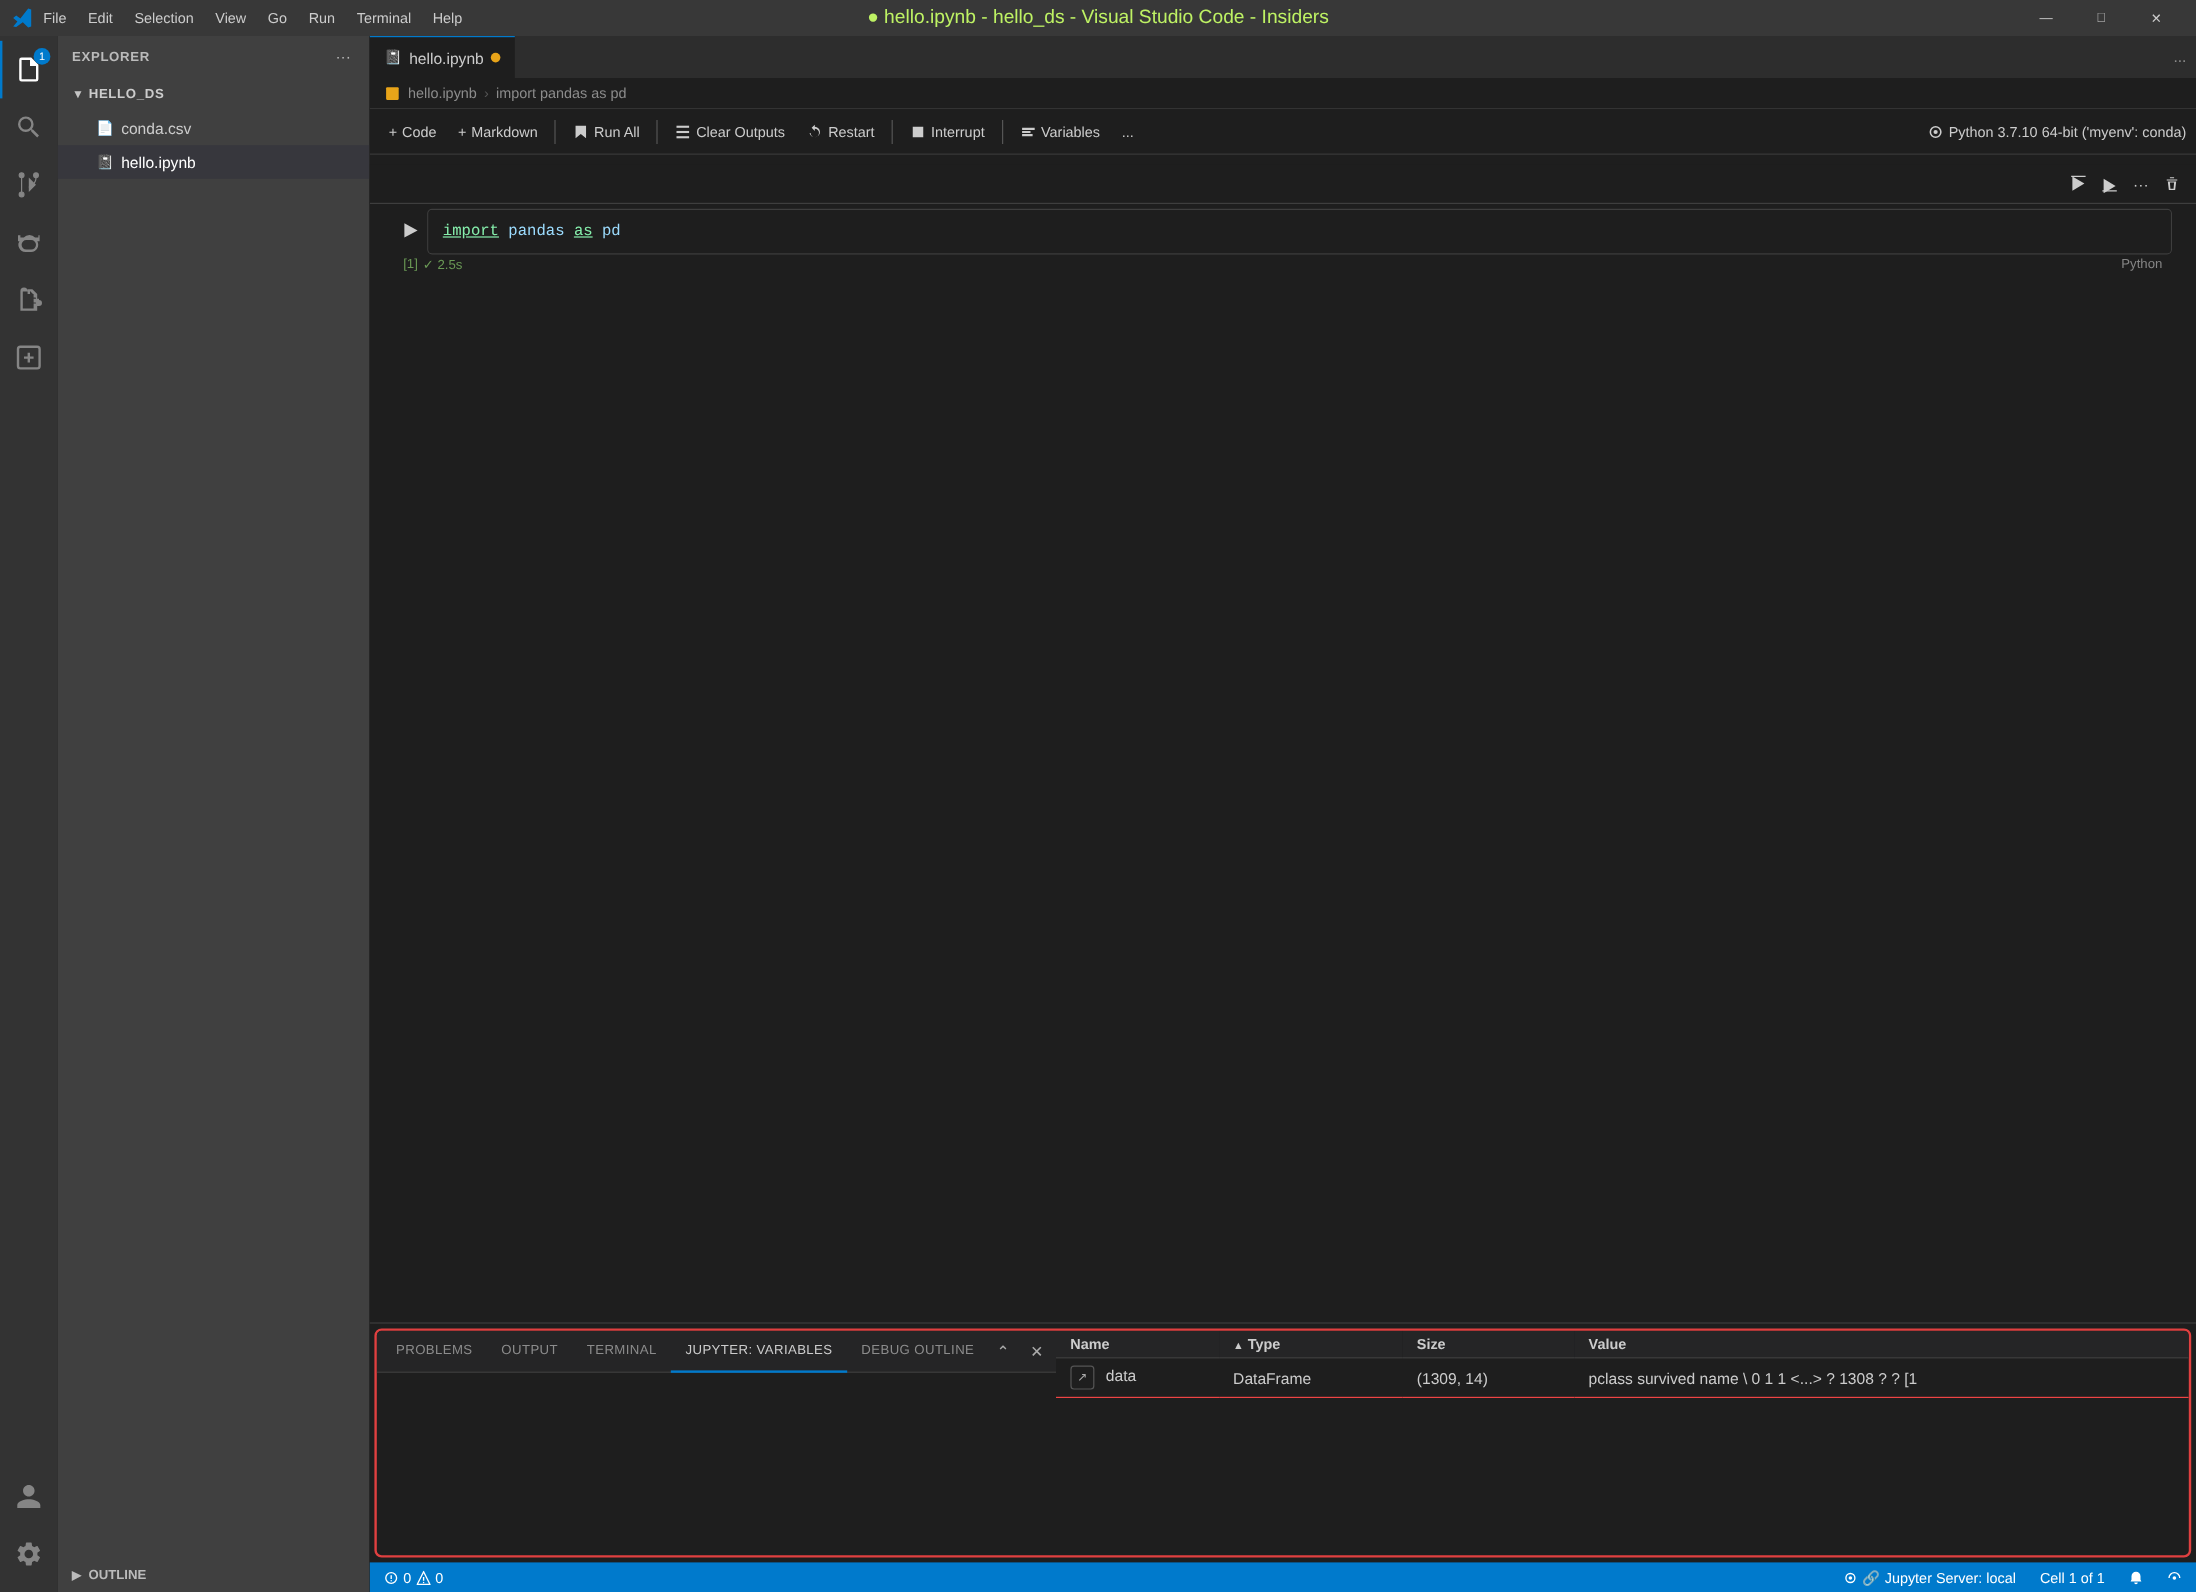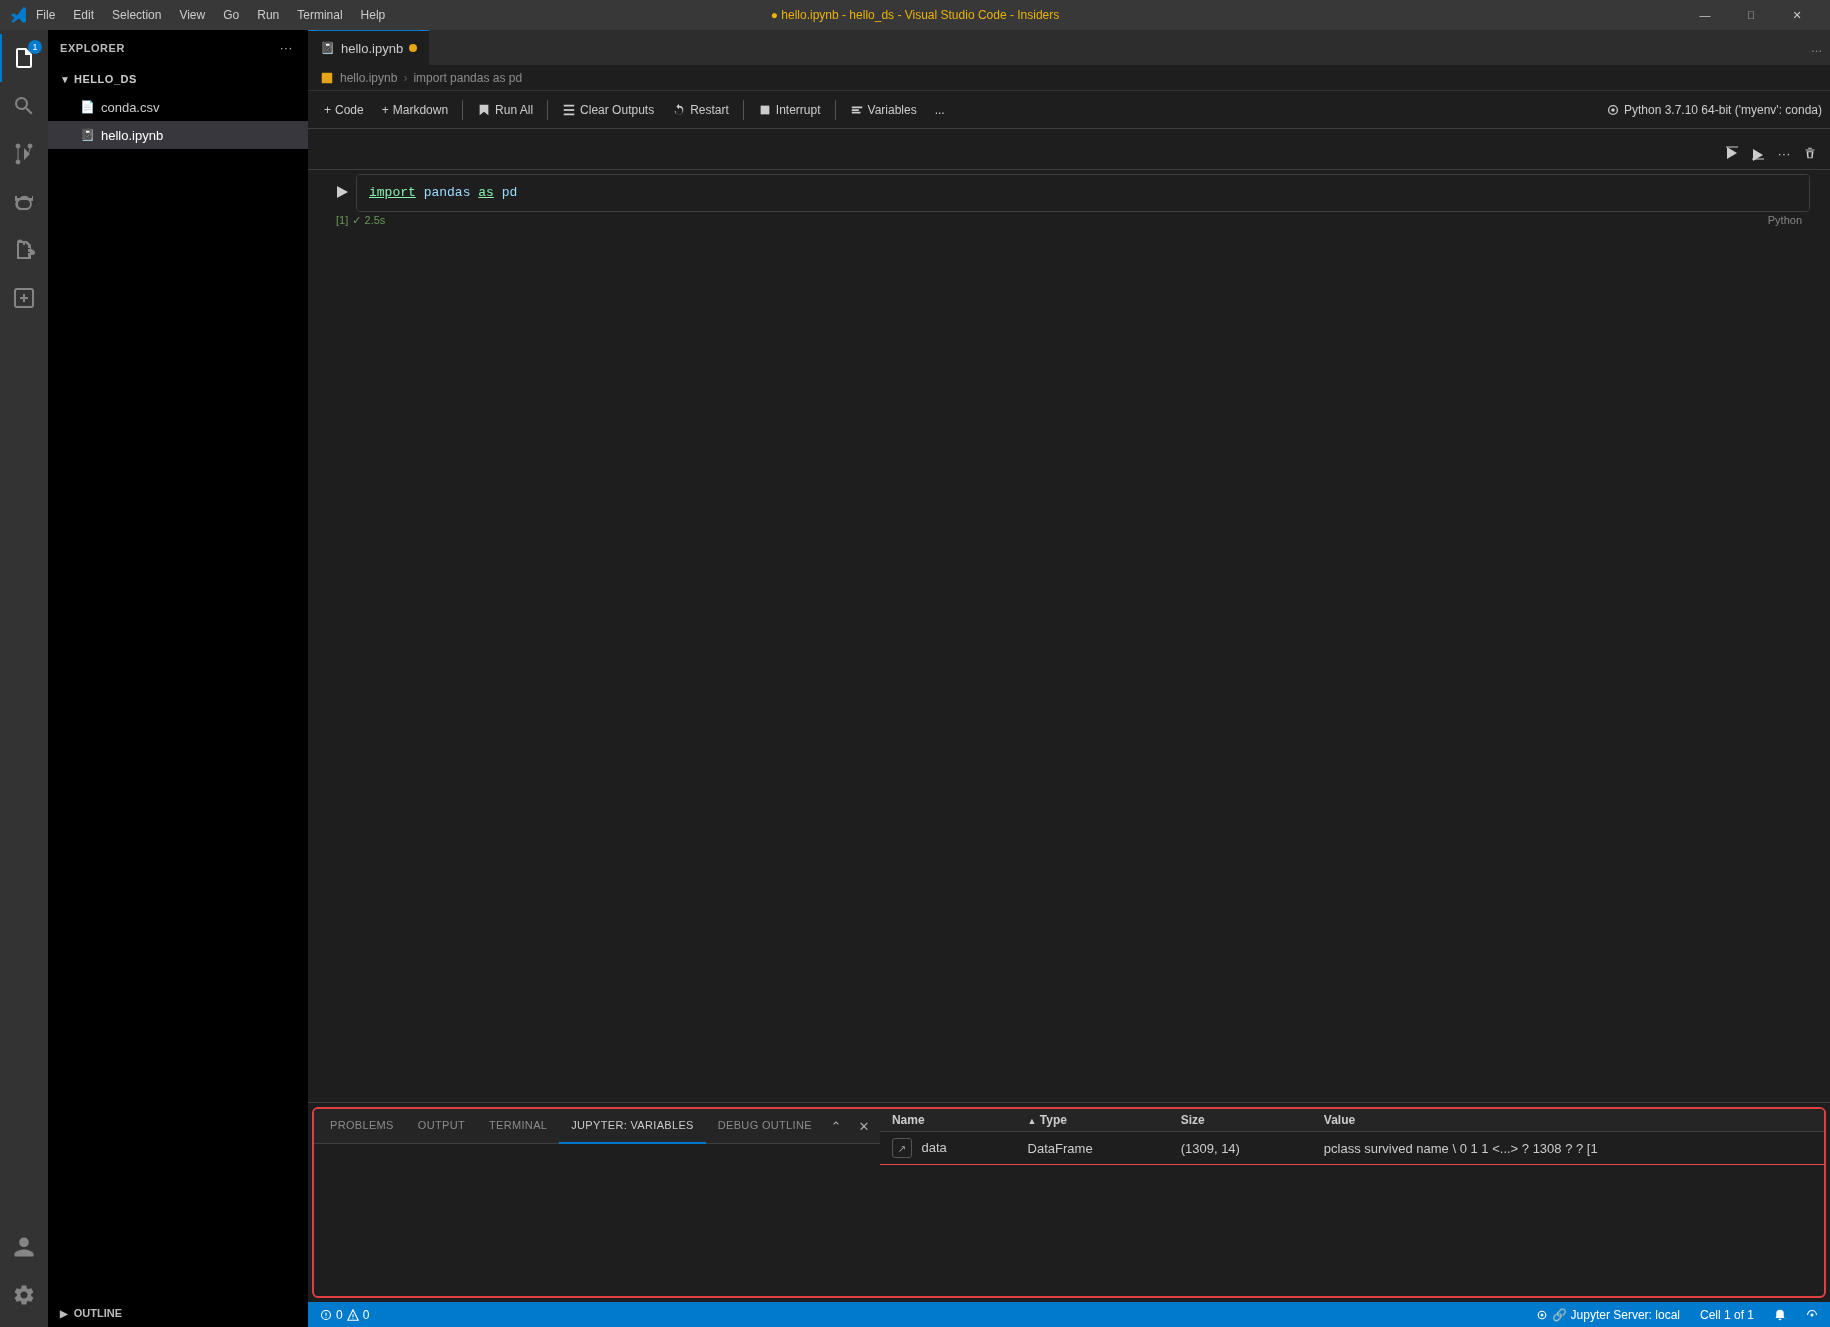--- a/index.html
+++ b/index.html
@@ -34,22 +34,22 @@
       display: flex;
       gap: 2px;
     }
     .titlebar-menu span {
       padding: 2px 8px;
       font-size: 12px;
       color: #ccc;
       cursor: pointer;
     }
     .titlebar-title {
-      font-size: 12px;
-      color: #eab308;
+      font-size: 16px;
+      color: #bef264;
       position: absolute;
       left: 50%;
       transform: translateX(-50%);
     }
     .titlebar-controls {
       display: flex;
       gap: 0;
       margin-left: auto;
     }
     .titlebar-btn {
@@ -121,21 +121,21 @@
       margin-bottom: 8px;
       display: flex;
       flex-direction: column;
       align-items: center;
       gap: 0;
     }
 
     
     .sidebar {
       width: 260px;
-      background: #000000;
+      background: #404040;
       display: flex;
       flex-direction: column;
       flex-shrink: 0;
       overflow: hidden;
     }
     .sidebar-header {
       display: flex;
       align-items: center;
       justify-content: space-between;
       padding: 8px 12px;

